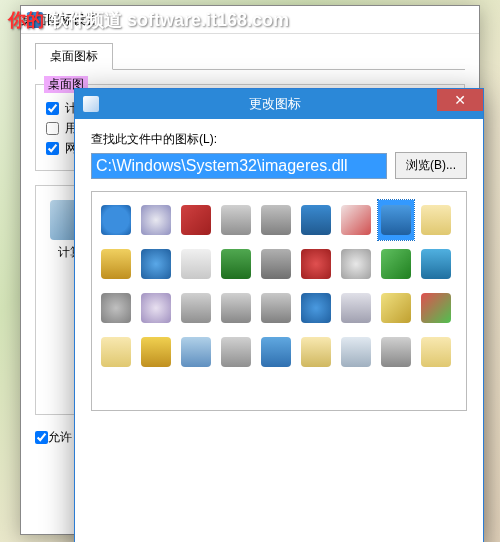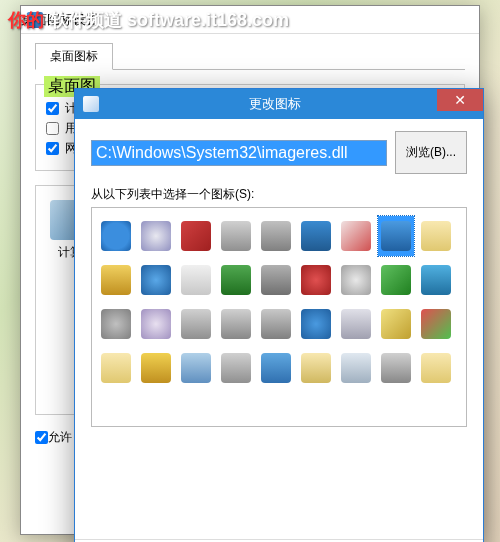--- a/index.html
+++ b/index.html
@@ -60,23 +60,23 @@
 }
 .group-box {
   border: 1px solid #ccc;
   margin-top: 14px;
   padding: 12px 10px 10px 10px;
   position: relative;
 }
 .group-box .legend {
   position: absolute;
   top: -9px; left: 8px;
-  background: #bef264;
+  background: #f0abfc;
   padding: 0 4px;
-  font-size: 16px;
+  font-size: 12px;
 }
 .check-row {
   display: flex;
   align-items: center;
   margin: 3px 0;
 }
 .check-row input { margin-right: 6px; }
 .parent-icons-box {
   border: 1px solid #ccc;
   margin-top: 14px;
@@ -142,21 +142,21 @@
   border: 1px solid #7a9ec5;
   padding: 3px 4px;
   font-size: 16px;
   background: #3399ff;
   color: #fff;
 }
 .path-input::selection { background:#3399ff; }
 .browse-btn, .dlg-btn {
   border: 1px solid #aaa;
   background: #f0f0f0;
-  padding: 12px 10px;
+  padding: 4px 10px;
   font-size: 12px;
   cursor: pointer;
   min-width: 70px;
 }
 .icon-list-box {
   border: 1px solid #bbb;
   background: #fff;
   height: 220px;
   padding: 8px 6px;
   overflow: hidden;
@@ -247,25 +247,25 @@
 
 <div class="change-dialog">
   <div class="change-titlebar">
     <span class="sysicon2"></span>
     <span class="title">更改图标</span>
     <div class="change-close">
       <span>✕</span>
     </div>
   </div>
   <div class="change-body">
+    <label class="lbl">查找此文件中的图标(L):</label>
     <div class="path-row">
       <input class="path-input" type="text" value="C:\Windows\System32\imageres.dll" style="">
       <button class="browse-btn">浏览(B)...</button>
     </div>
-    <label class="lbl">从以下列表中选择一个图标(S):</label>
     <div class="icon-list-box">
       <div class="icon-grid" id="icon-grid">
           <div class="icon-cell">
             <div class="icon-shape" style="background: radial-gradient(circle, rgb(59, 142, 222) 60%, rgb(26, 95, 168));"></div>
           </div>
           <div class="icon-cell">
             <div class="icon-shape" style="background: radial-gradient(circle, rgb(232, 232, 240), rgb(144, 144, 192));"></div>
           </div>
           <div class="icon-cell">
             <div class="icon-shape" style="background: linear-gradient(135deg, rgb(208, 64, 64), rgb(160, 32, 32));"></div>

